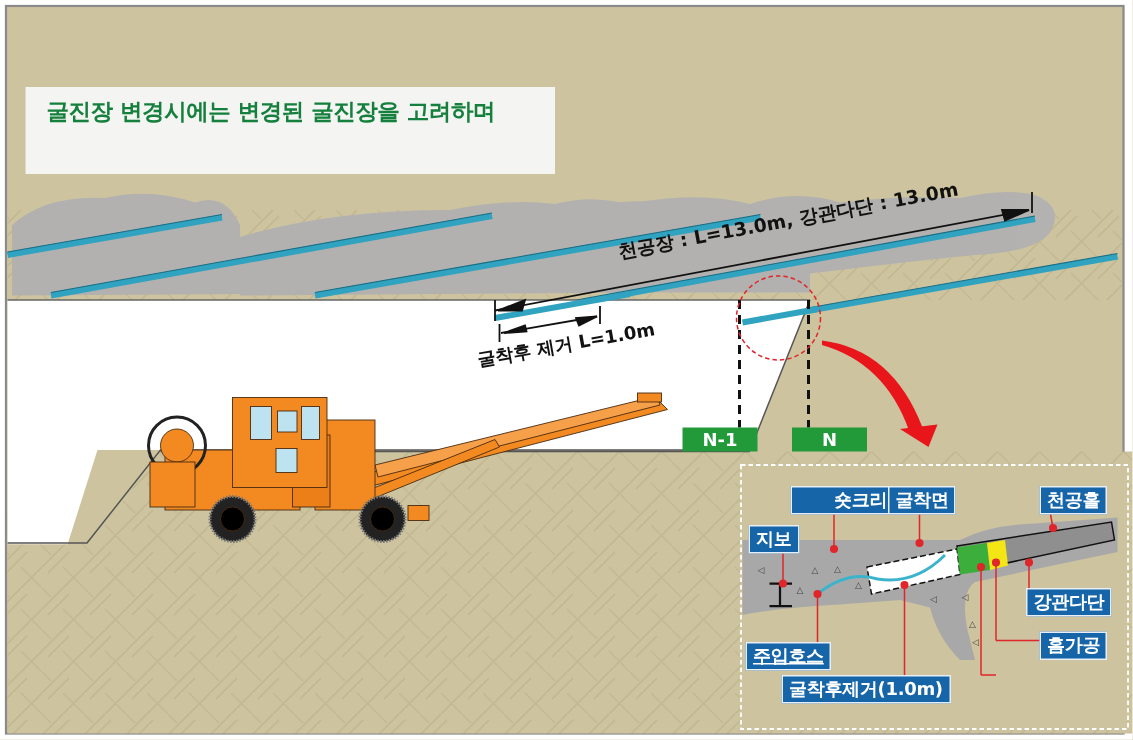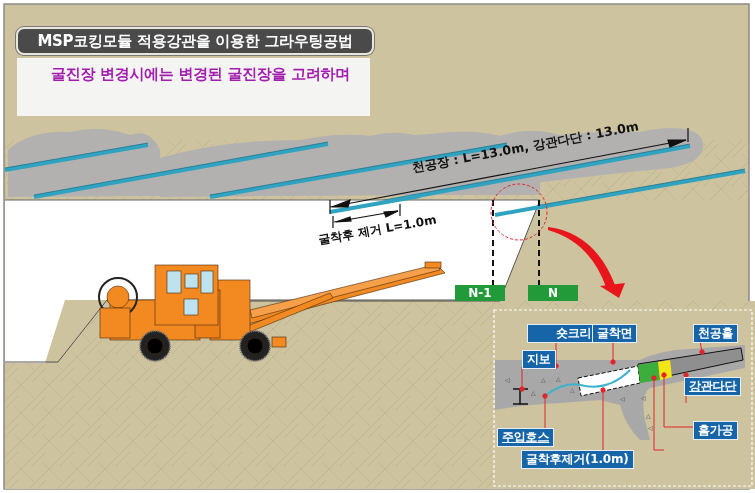--- a/index.html
+++ b/index.html
@@ -6,22 +6,22 @@
   body { width: 755px; height: 493px; position: relative; overflow: hidden;
          font-family: "DejaVu Sans", "Liberation Sans", sans-serif; }
   #stage { position: absolute; left: 0; top: 0; width: 755px; height: 493px; }
   svg text { font-family: "DejaVu Sans", "Liberation Sans", sans-serif; }
 
   .title-bar { position: absolute; left: 16px; top: 27px; width: 354px; height: 24px;
     background: #4a4a4a; border: 2px solid #e9e6dc; border-radius: 8px;
     box-shadow: 0 0 0 1px #777; color: #ffffff; font-weight: bold; font-size: 15px;
     line-height: 24px; text-align: center; letter-spacing: -0.3px; }
   .desc-box { position: absolute; left: 17px; top: 58px; width: 353px; height: 58px;
-    background: #f4f4f2; color: #a21caf; font-weight: bold; font-size: 15px; line-height: 26px;
-    padding: 3px 0 0 14px; box-sizing: border-box; letter-spacing: -0.3px; text-align: center; }
+    background: #f4f4f2; color: #15803d; font-weight: bold; font-size: 15px; line-height: 26px;
+    padding: 3px 0 0 14px; box-sizing: border-box; letter-spacing: -0.3px; }
   .desc-line { display: block; white-space: nowrap; }
 
   .n-tag { position: absolute; height: 16px; background: #239a3a; color: #fff;
     font-weight: bold; font-size: 12px; line-height: 16px; text-align: center; }
 
   .callout { position: absolute; background: #1565a8; color: #fff; font-weight: bold;
     font-size: 12px; line-height: 17px; height: 17px; padding: 0 4px; white-space: nowrap;
     border: 1px solid #e8eef5; letter-spacing: -0.2px; }
 
   .dim-text { position: absolute; font-weight: bold; font-size: 12px; color: #111;
@@ -183,35 +183,34 @@
           <line x1="664" y1="427" x2="704" y2="427"></line>
           <circle cx="664" cy="375" r="2.2"></circle>
         <line x1="654" y1="378" x2="654" y2="450"></line>
           <line x1="654" y1="450" x2="664" y2="450"></line>
           <circle cx="654" cy="378" r="2.2"></circle>
       </g>
     </g>
   </svg>
 
   
-  <div class="title-bar">MSP코킹모듈 적용강관을 이용한 그라우팅공법</div>
   <div class="desc-box">
     <span class="desc-line">굴진장 변경시에는 변경된 굴진장을 고려하며</span>
   </div>
 
   
   <div class="dim-text" style="left:414px; top:160px; transform: rotate(-10.5deg); font-size:12.5px;">천공장 : L=13.0m, 강관다단 : 13.0m</div>
   <div class="dim-text" style="left:320px; top:232px; transform: rotate(-10deg);">굴착후 제거 L=1.0m</div>
 
   
   <div class="n-tag" style="left:455px; top:285px; width:50px;">N-1</div>
   <div class="n-tag" style="left:528px; top:285px; width:50px;">N</div>
 
   
   <div class="callout" style="left:527px; top:324px;padding-left:28px;">숏크리트</div>
   <div class="callout" style="left:592px; top:324px;">굴착면</div>
   <div class="callout" style="left:693px; top:324px;">천공홀</div>
-  <div class="callout" style="left:522px; top:350px;">지보</div>
-  <div class="callout" style="left:684px; top:377px;text-decoration:underline;">강관다단</div>
+  <div class="callout" style="left:499px; top:350px;">지보</div>
+  <div class="callout" style="left:684px; top:392px;">강관다단</div>
   <div class="callout" style="left:693px; top:421px;">홈가공</div>
   <div class="callout" style="left:497px; top:428px;text-decoration:underline;">주입호스</div>
   <div class="callout" style="left:497px; top:450px;margin-left:24px;">굴착후제거(1.0m)</div>
 </div>
 
 </body></html>

